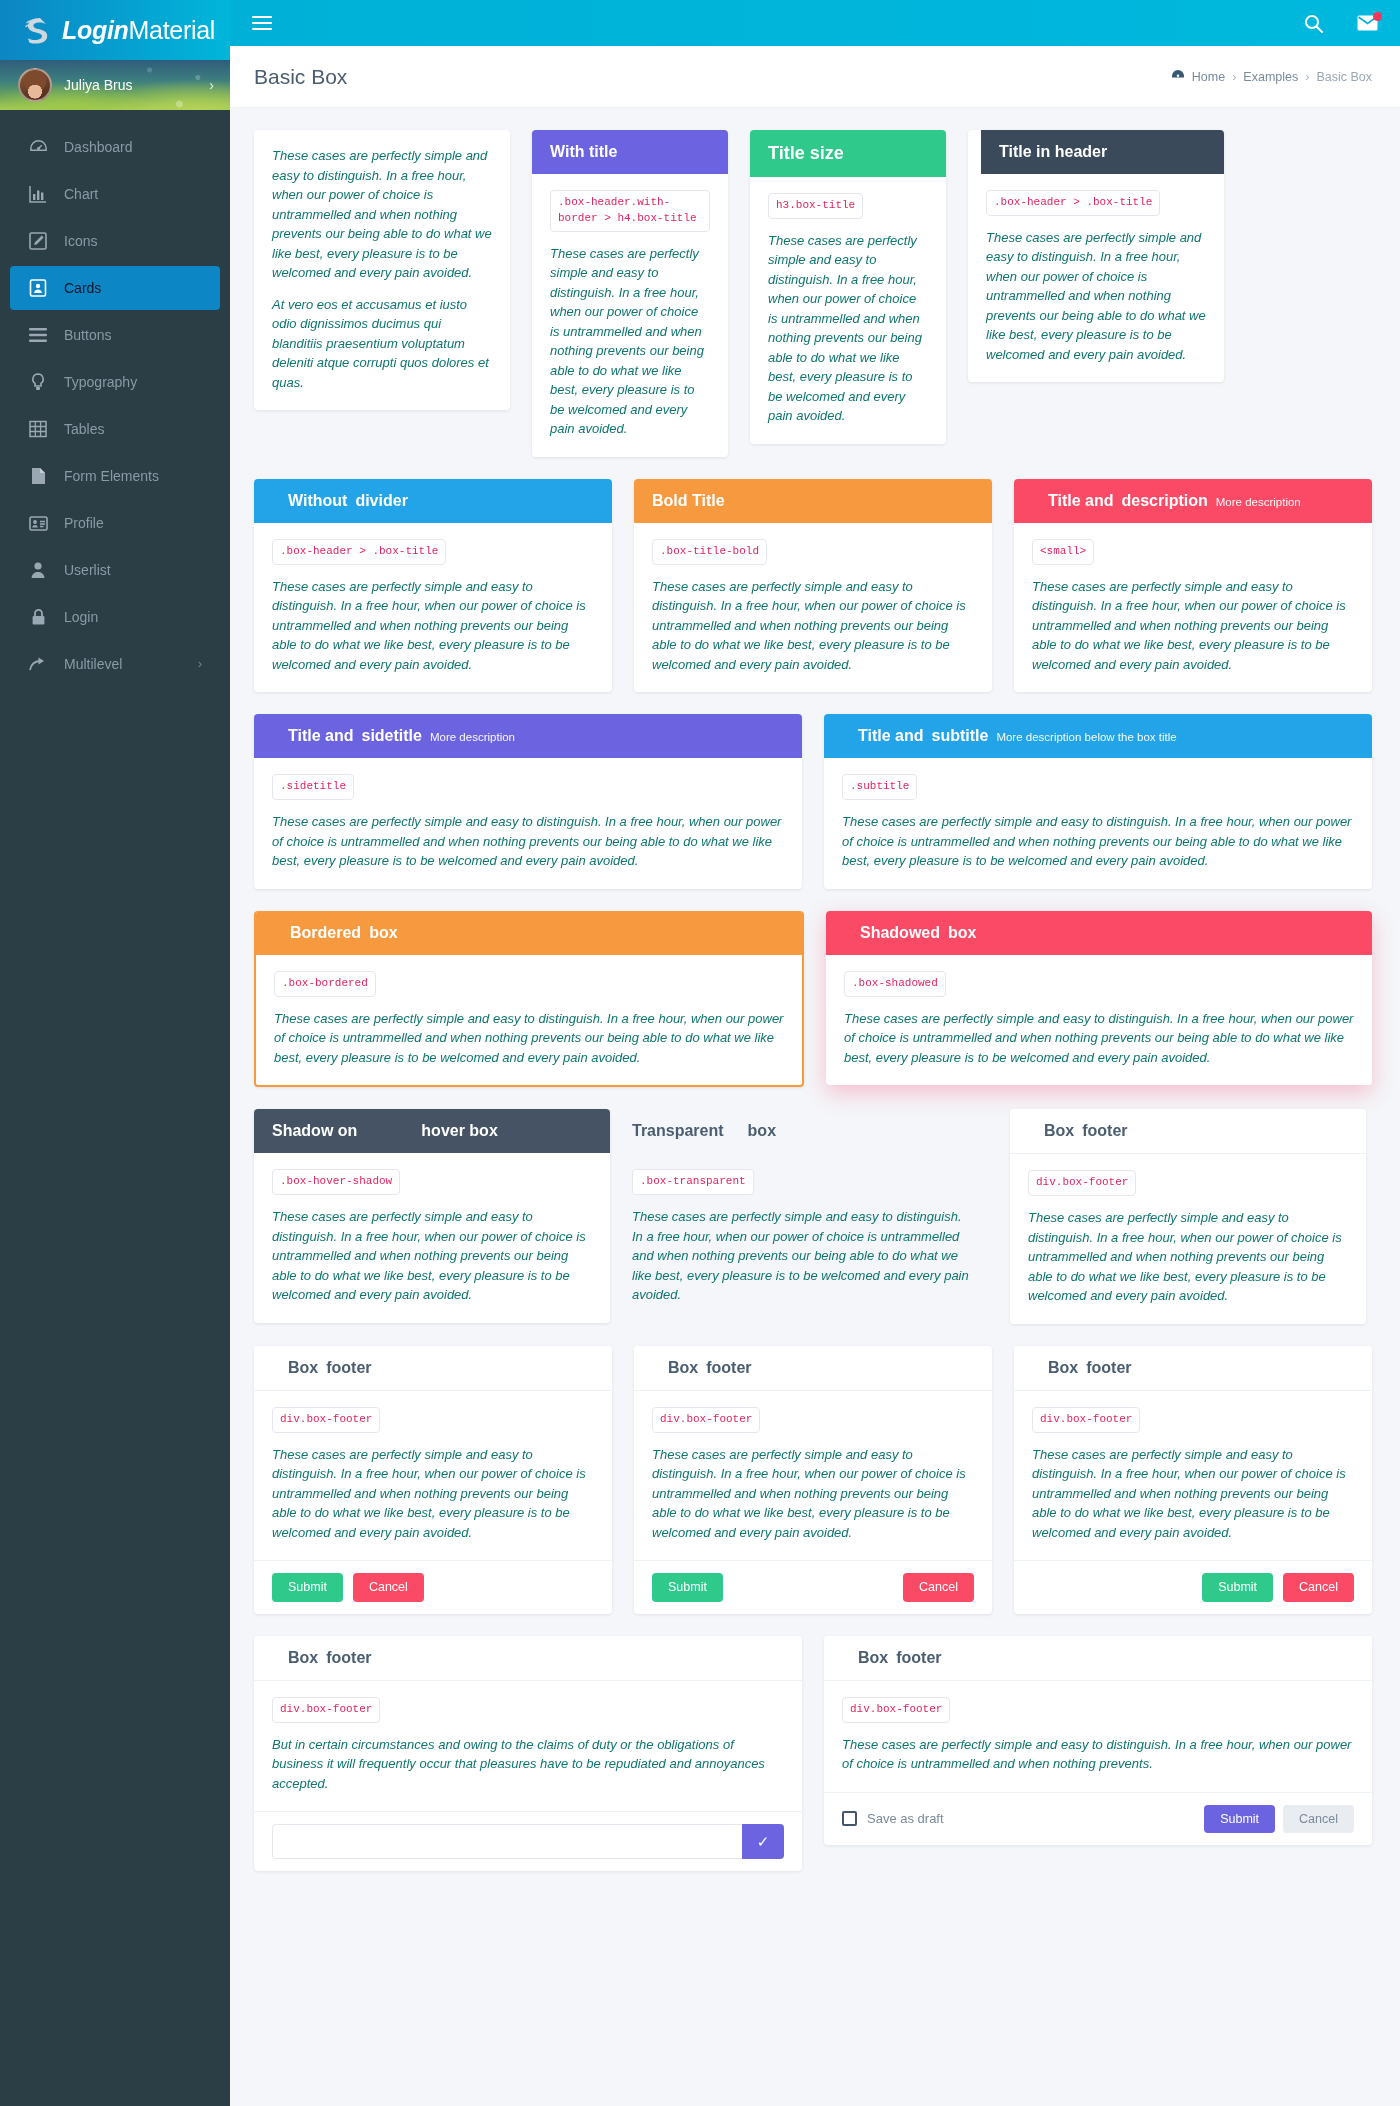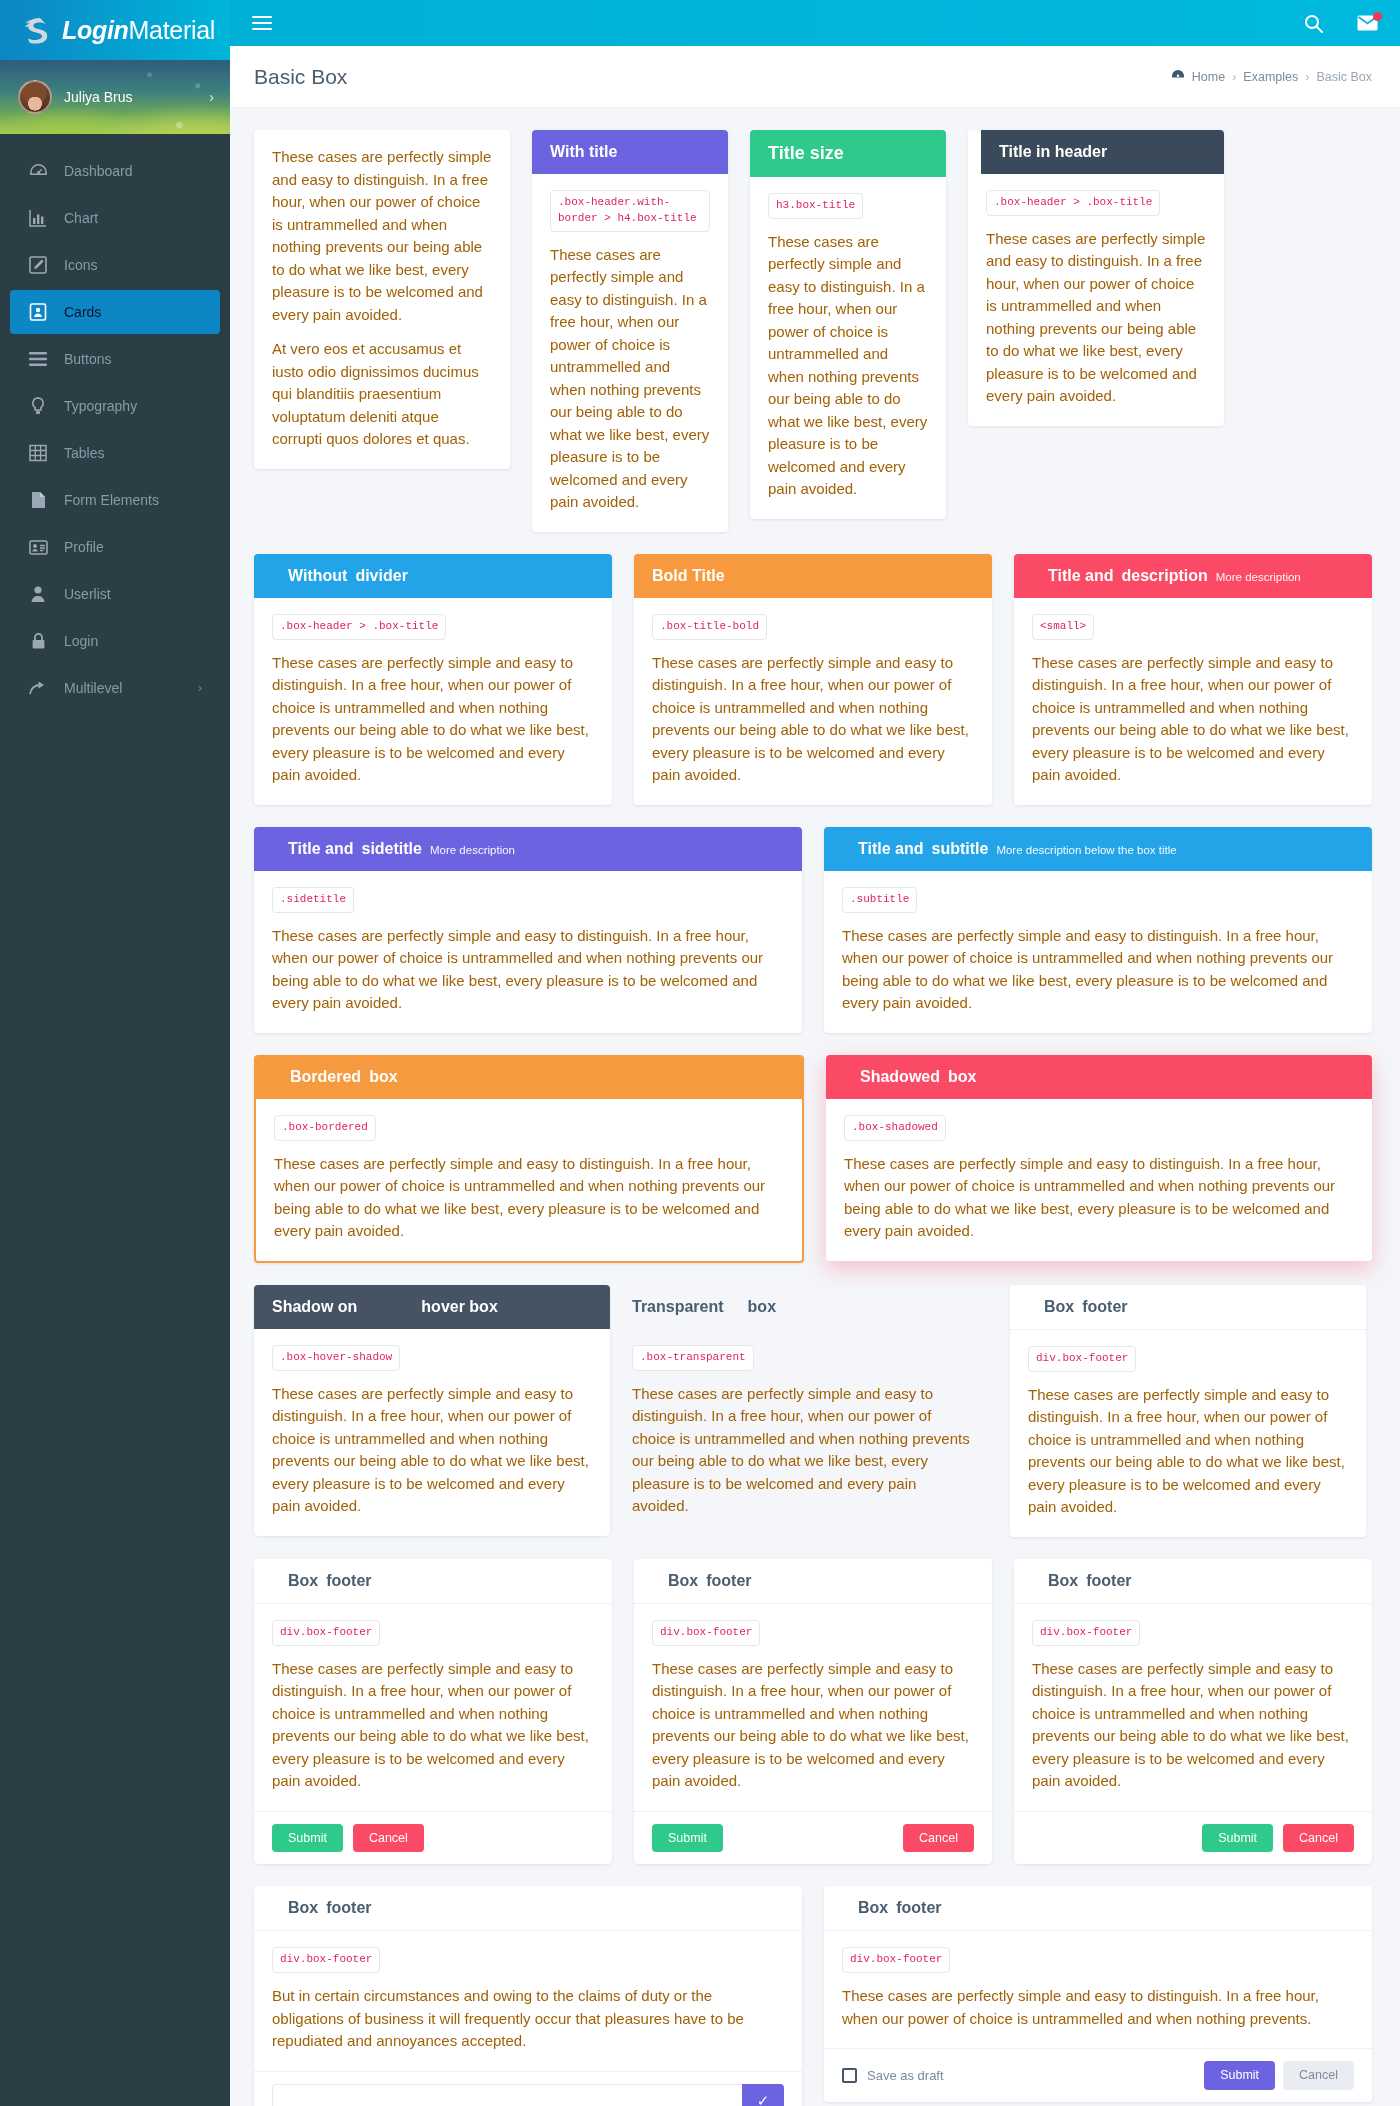--- a/index.html
+++ b/index.html
@@ -27,21 +27,21 @@
     align-items: center;
     padding-left: 18px;
     gap: 10px;
   }
   .brand-logo { width: 34px; height: 34px; display:block; }
   .brand-text { font-size: 25px; color:#fff; letter-spacing:-0.3px; white-space:nowrap;}
   .brand-text b { font-weight: 700; font-style: italic; }
   .brand-text span { font-weight: 300; }
 
   .user-panel {
-    height: 74px;
+    height: 50px;
     background:
       radial-gradient(circle at 78% 88%, rgba(255,255,255,.30) 0 3px, transparent 4px),
       radial-gradient(circle at 86% 35%, rgba(255,255,255,.22) 0 2px, transparent 3px),
       radial-gradient(circle at 65% 20%, rgba(255,255,255,.18) 0 2px, transparent 3px),
       radial-gradient(ellipse 120px 40px at 30% 100%, #9fc94a 0%, transparent 70%),
       radial-gradient(ellipse 150px 48px at 85% 105%, #b4d356 0%, transparent 70%),
       linear-gradient(180deg, #2f5d7c 0%, #3d7f7e 42%, #6aa45c 72%, #a8cc52 100%);
     display: flex;
     align-items: center;
     padding: 0 16px 0 18px;
@@ -138,21 +138,21 @@
 
   .bg-indigo  { background:#6c63e0; }
   .bg-green   { background:#2ec98b; }
   .bg-dark    { background:#3b4a5a;margin-left:13px; }
   .bg-blue    { background:#23a3e8; }
   .bg-orange  { background:#f79a3f; }
   .bg-pink    { background:#fb4a65; }
   .bg-slate   { background:#465364;gap:48px; }
 
   .box-body { padding: 16px 18px 18px; }
-  .box-body p { font-size: 15px; line-height: 1.5; color:#a16207; margin-bottom: 12px;}
+  .box-body p { font-size: 13px; line-height: 1.5; color:#0f766e; margin-bottom: 12px; font-style: italic;}
   .box-body p:last-child { margin-bottom: 0; }
 
   .code-tag {
     display:inline-block;
     font-family: "Liberation Mono", monospace;
     font-size: 11px;
     color: #e0245e;
     background: #fff;
     border: 1px solid #e4e7ee;
     border-radius: 4px;

